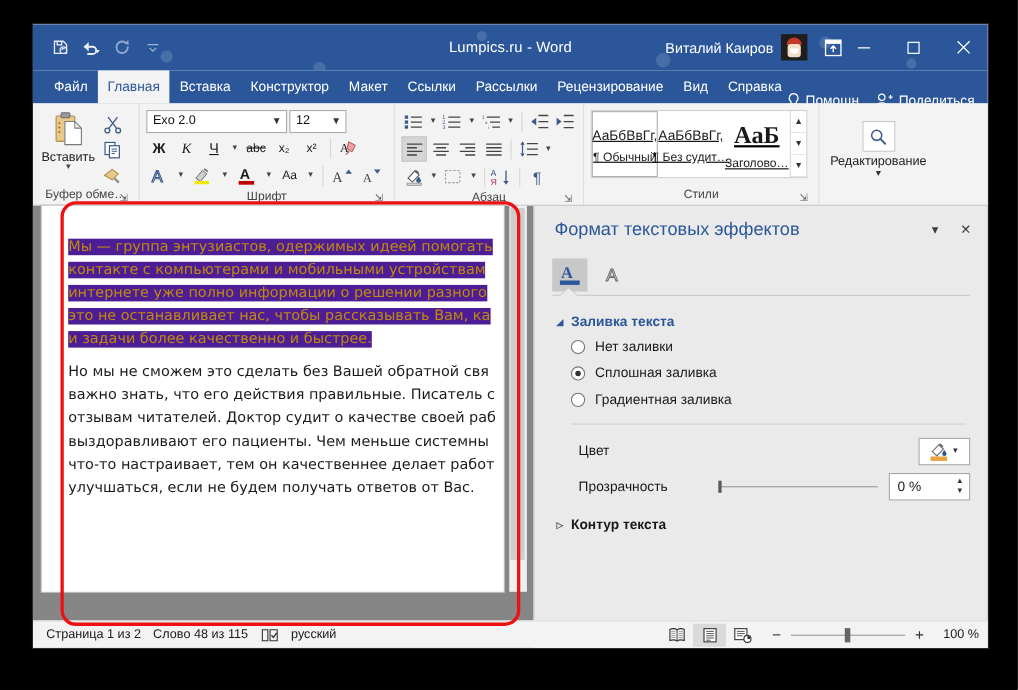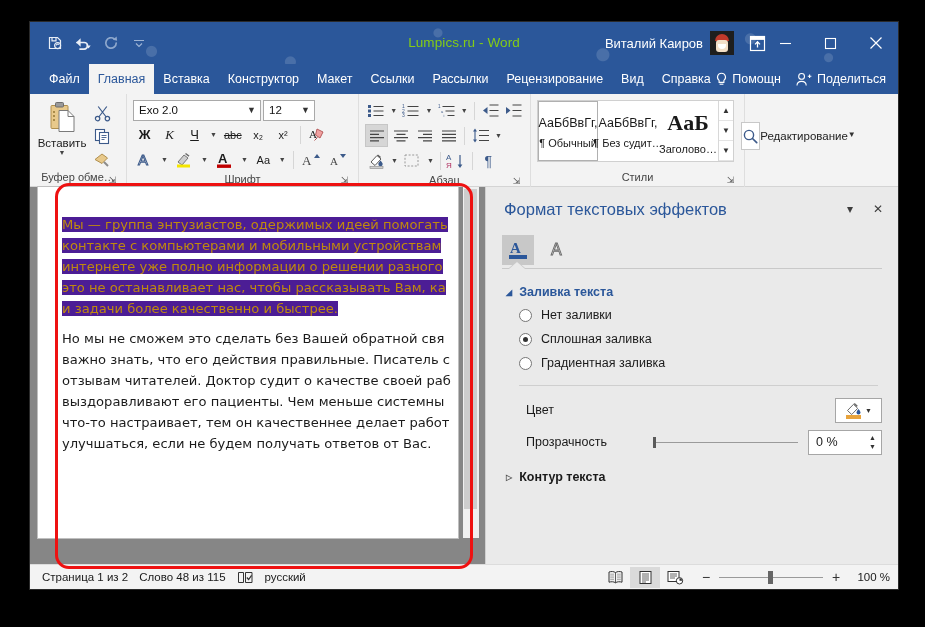--- a/index.html
+++ b/index.html
@@ -54,21 +54,21 @@
     width: 26px; height: 28px;
     display: flex; align-items: center; justify-content: center;
     color: #e9eef6; font-size: 14px; line-height: 1;
   }
   .qat-btn.dim { color: #8fa8cd; }
   .qat-btn svg { display: block; }
   .win-title {
     position: absolute; left: 0; right: 0; top: 0;
     height: 42px; line-height: 42px;
     text-align: center;
-    font-size: 13.5px; color: #84cc16;
+    font-size: 13.5px; color: #ffffff;
     letter-spacing: .1px;
     pointer-events: none;
   }
   .acct {
     position: absolute; right: 164px; top: 0; height: 42px;
     display: flex; align-items: center; gap: 7px;
   }
   .acct-name { font-size: 13px; color: #ffffff; white-space: nowrap; }
   .avatar {
     width: 24px; height: 24px;
@@ -117,21 +117,21 @@
     padding: 0 9px;
     font-size: 12.5px;
     color: #ffffff;
     white-space: nowrap;
   }
   .tab.active {
     background: #f3f3f3;
     color: #2b579a;
   }
   .tabbar-right {
-    position: absolute; right: 6px; top: 0; height: 30px;
+    position: absolute; right: 6px; top: 12px; height: 30px;
     display: flex; align-items: center; gap: 3px;
   }
   .tellme {
     display: flex; align-items: center; gap: 4px;
     font-size: 12.5px; color: #ffffff; padding: 0 6px;
   }
   .share {
     display: flex; align-items: center; gap: 5px;
     font-size: 12.5px; color: #ffffff; padding: 0 6px;
   }
@@ -213,34 +213,35 @@
   .stylegrp { width: 214px; }
   .stylegallery {
     display: flex; border: 1px solid #d0d0d0; background: #fff;
     height: 62px; margin-top: 2px;
   }
   .stitem {
     width: 60px; padding: 3px 2px 0 2px;
     display: flex; flex-direction: column; align-items: center;
     justify-content: center;
     border: 1px solid transparent;
+    text-decoration: underline;
   }
   .stitem.sel { border: 1px solid #b0b0b0; }
   .st-prev { font-size: 12.5px; color: #1a1a1a; white-space: nowrap; }
   .st-prev.h1 { font-family: "Liberation Serif", serif; font-size: 22px; font-weight: bold; }
   .st-name { font-size: 11px; color: #1a1a1a; margin-top: 7px; white-space: nowrap; }
   .st-scroll { width: 15px; display: flex; flex-direction: column; border-left: 1px solid #d8d8d8; }
   .st-scroll div {
     flex: 1; display: flex; align-items: center; justify-content: center;
     font-size: 8px; color: #333; border-bottom: 1px solid #e4e4e4;
   }
 
   
   .editgrp { width: 108px; align-items: center; }
-  .edit-body { flex-direction: row; align-items: center; justify-content: center; width: 100%; }
+  .edit-body { flex-direction: column; align-items: center; justify-content: center; width: 100%; }
   .edit-icon {
     width: 30px; height: 28px; border: 1px solid #c8c8c8; background: #fff;
     display: flex; align-items: center; justify-content: center; margin-top: 4px;
   }
   .edit-label { font-size: 11.5px; color: #222; margin-top: 3px; }
   .edit-caret { font-size: 8px; color: #333; }
 
   
   .workarea {
     position: relative;

